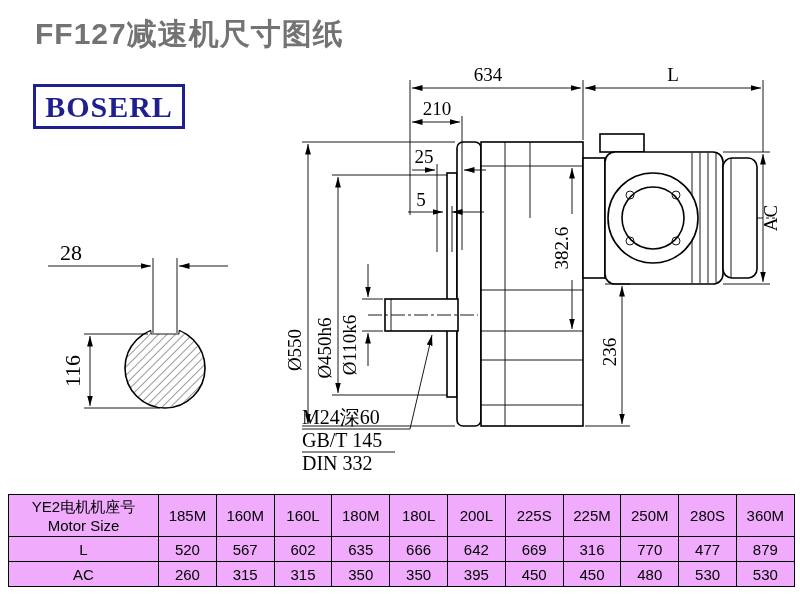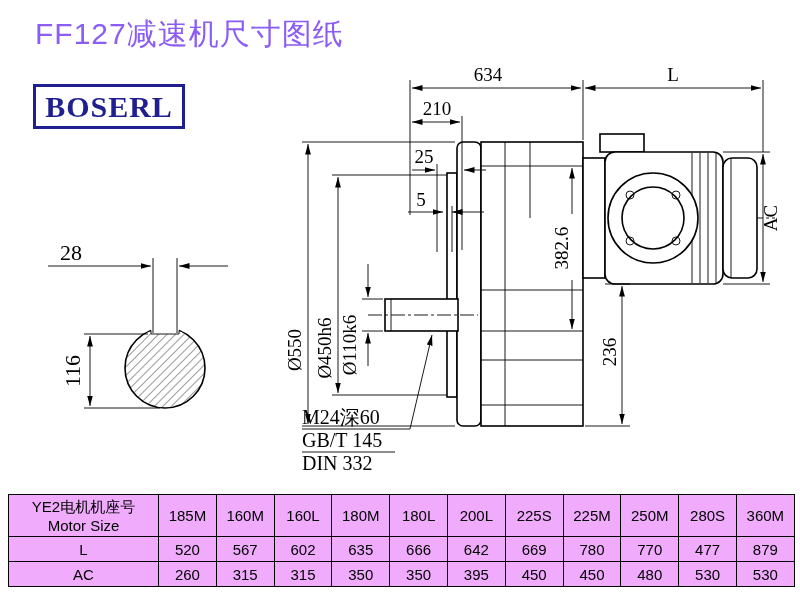--- a/index.html
+++ b/index.html
@@ -3,21 +3,21 @@
 <meta charset="utf-8">
 <style>
   * { box-sizing: border-box; }
   html,body { margin:0; padding:0; background:#fff; }
   #stage {
     position:relative; width:800px; height:614px; background:#ffffff;
     font-family:"Liberation Sans", sans-serif; overflow:hidden;
   }
   .title {
     position:absolute; left:35px; top:14px;
-    font-size:30px; font-weight:normal; color:#8b5cf6; letter-spacing:1px;
+    font-size:30px; font-weight:bold; color:#737373; letter-spacing:1px;
     font-family:"Liberation Sans", sans-serif;
   }
   .logo {
     position:absolute; left:33px; top:84px; width:152px; height:45px;
     border:3px solid #1f1f8f; color:#1f1f8f;
     font-family:Liberation Serif, serif; font-weight:bold; font-size:30px;
     display:flex; align-items:center; justify-content:center; letter-spacing:1px;
     background:#fff;
   }
   svg.drawing { position:absolute; left:0; top:0; }
@@ -181,21 +181,21 @@
       </tr>
       <tr class="datarow">
         <td>L</td>
         <td>520</td>
         <td>567</td>
         <td>602</td>
         <td>635</td>
         <td>666</td>
         <td>642</td>
         <td>669</td>
-        <td>780</td>
+        <td>316</td>
         <td>770</td>
         <td>477</td>
         <td>879</td>
       </tr>
       <tr class="datarow">
         <td>AC</td>
         <td>260</td>
         <td>315</td>
         <td>315</td>
         <td>350</td>

